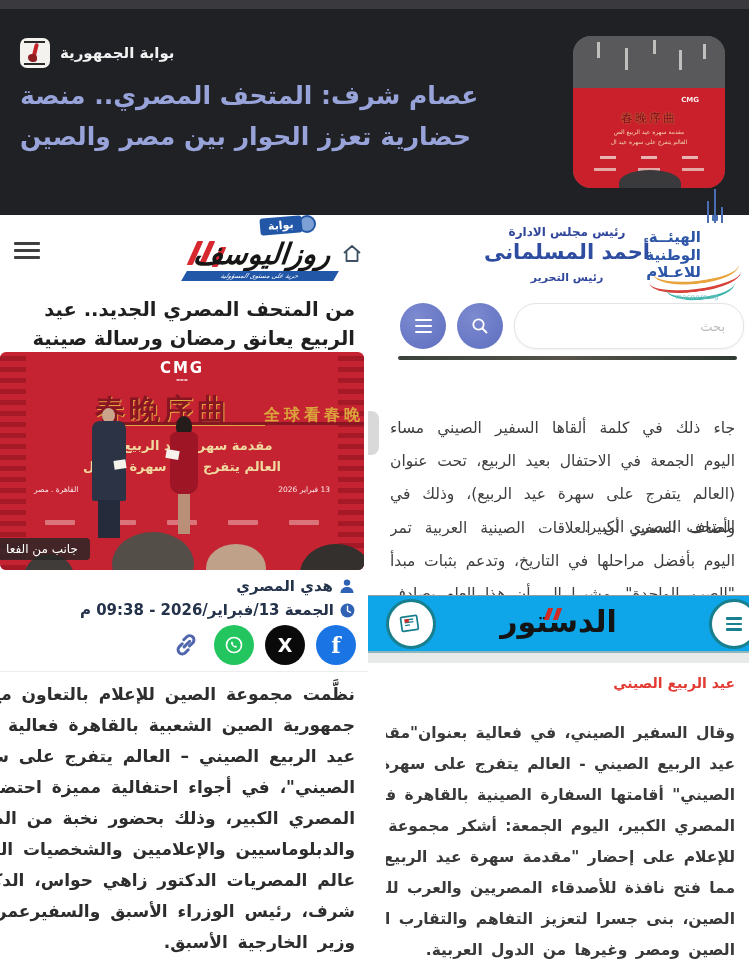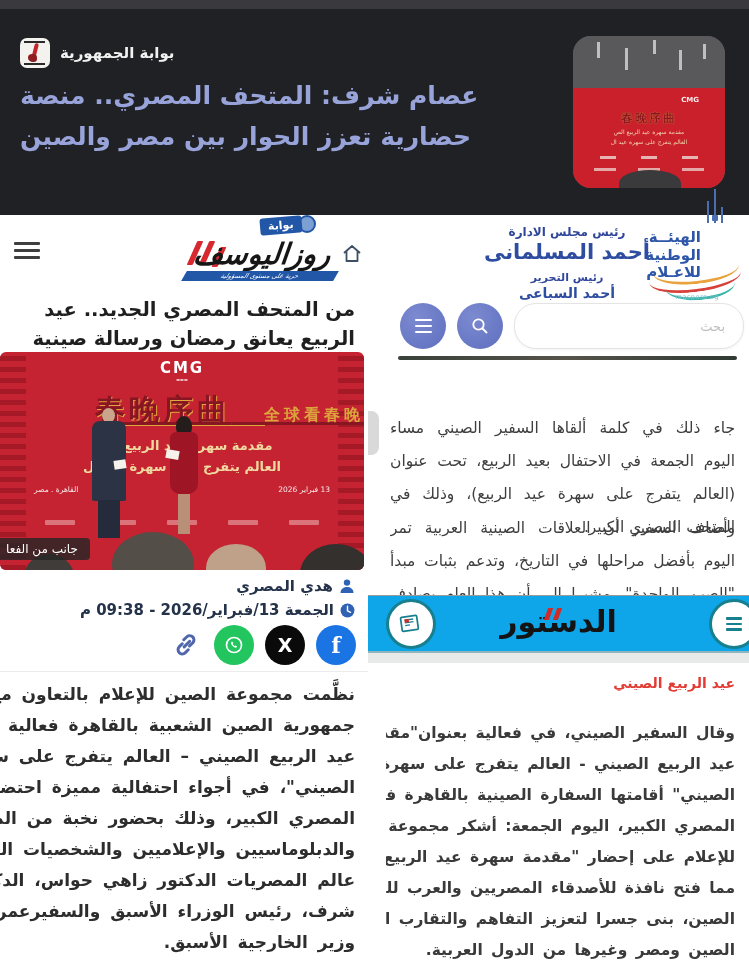--- a/index.html
+++ b/index.html
@@ -320,21 +320,20 @@
       <div class="lc-line">وزير الخارجية الأسبق.</div>
     </div>
   </div>
 
   <div class="right-col">
 
     <div class="names">
       <div class="t1">رئيس مجلس الادارة</div>
       <div class="n1">أحمد المسلمانى</div>
       <div class="t2">رئيس التحرير</div>
-      <div class="n2">أحمد السباعى</div>
     </div>
 
     <div class="authority">
       <div class="tower">
         <i class="b1"></i>
           <i class="b2"></i>
           <i class="b3"></i>
           <span class="flag"></span>
       </div>
       <div class="ribbon rib1"></div>

